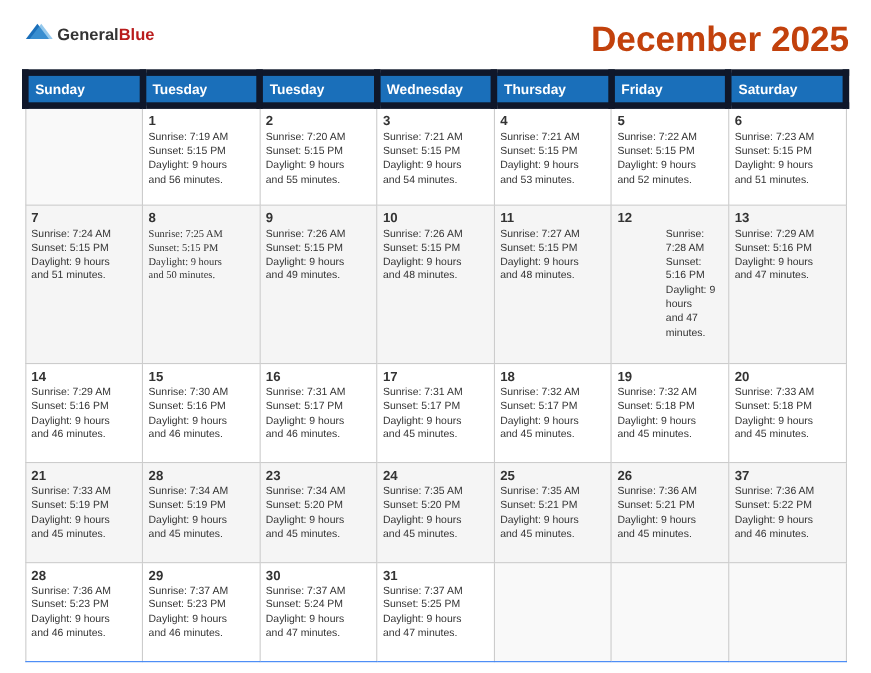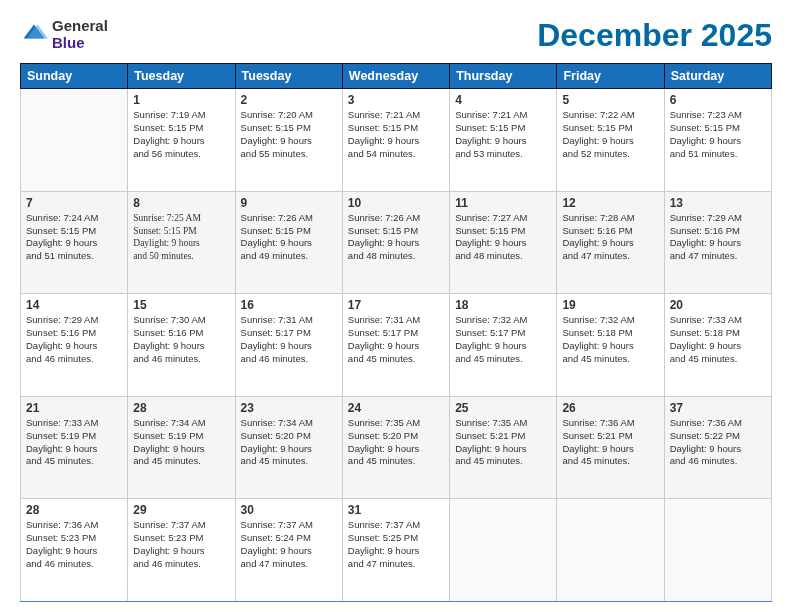--- a/index.html
+++ b/index.html
@@ -23,57 +23,57 @@
       align-items: flex-start;
       margin-bottom: 10px;
     }
     .logo {
       display: flex;
       align-items: center;
       gap: 4px;
     }
     .logo-text {
       display: flex;
-      flex-direction: column;
+      flex-direction: row;
       font-size: 15px;
       font-weight: bold;
       line-height: 1.1;
     }
     .logo-general { color: #333; }
-    .logo-blue { color: #4c1d95; }
+    .logo-blue { color: #b91c1c; }
     .logo-icon {
       width: 28px;
       height: 28px;
     }
     .title-block {
       text-align: right;
     }
     .month-title {
       font-size: 32px;
       font-weight: bold;
-      color: #0369a1;
+      color: #c2410c;
       line-height: 1.1;
     }
     .location {
       font-size: 14px;
       color: #555;
     }
     .calendar-table {
       width: 100%;
       border-collapse: collapse;
       flex: 1;
     }
     .calendar-table th {
       background-color: #1a6fba;
       color: white;
       text-align: left;
       padding: 5px 6px;
       font-size: 12.5px;
       font-weight: bold;
-      border: 1px solid #0f172a;
+      border: 6px solid #0f172a;
     }
     .calendar-table td {
       vertical-align: top;
       border: 1px solid #ccc;
       padding: 4px 5px;
       font-size: 10px;
       color: #333;
       width: calc(100% / 7);
       height: 80px;
     }
@@ -208,21 +208,21 @@
           </td>
           <td>
             <span class="day-number">11</span>
             <div class="cell-content" style="white-space: pre-line;">Sunrise: 7:27 AM
 Sunset: 5:15 PM
 Daylight: 9 hours
 and 48 minutes.</div>
           </td>
           <td>
             <span class="day-number">12</span>
-            <div class="cell-content" style="white-space: pre-line;">Sunrise: 7:28 AM
+            <div class="cell-content" style="white-space: pre-line; margin-left: 44px;">Sunrise: 7:28 AM
 Sunset: 5:16 PM
 Daylight: 9 hours
 and 47 minutes.</div>
           </td>
           <td>
             <span class="day-number">13</span>
             <div class="cell-content" style="white-space: pre-line;">Sunrise: 7:29 AM
 Sunset: 5:16 PM
 Daylight: 9 hours
 and 47 minutes.</div>

